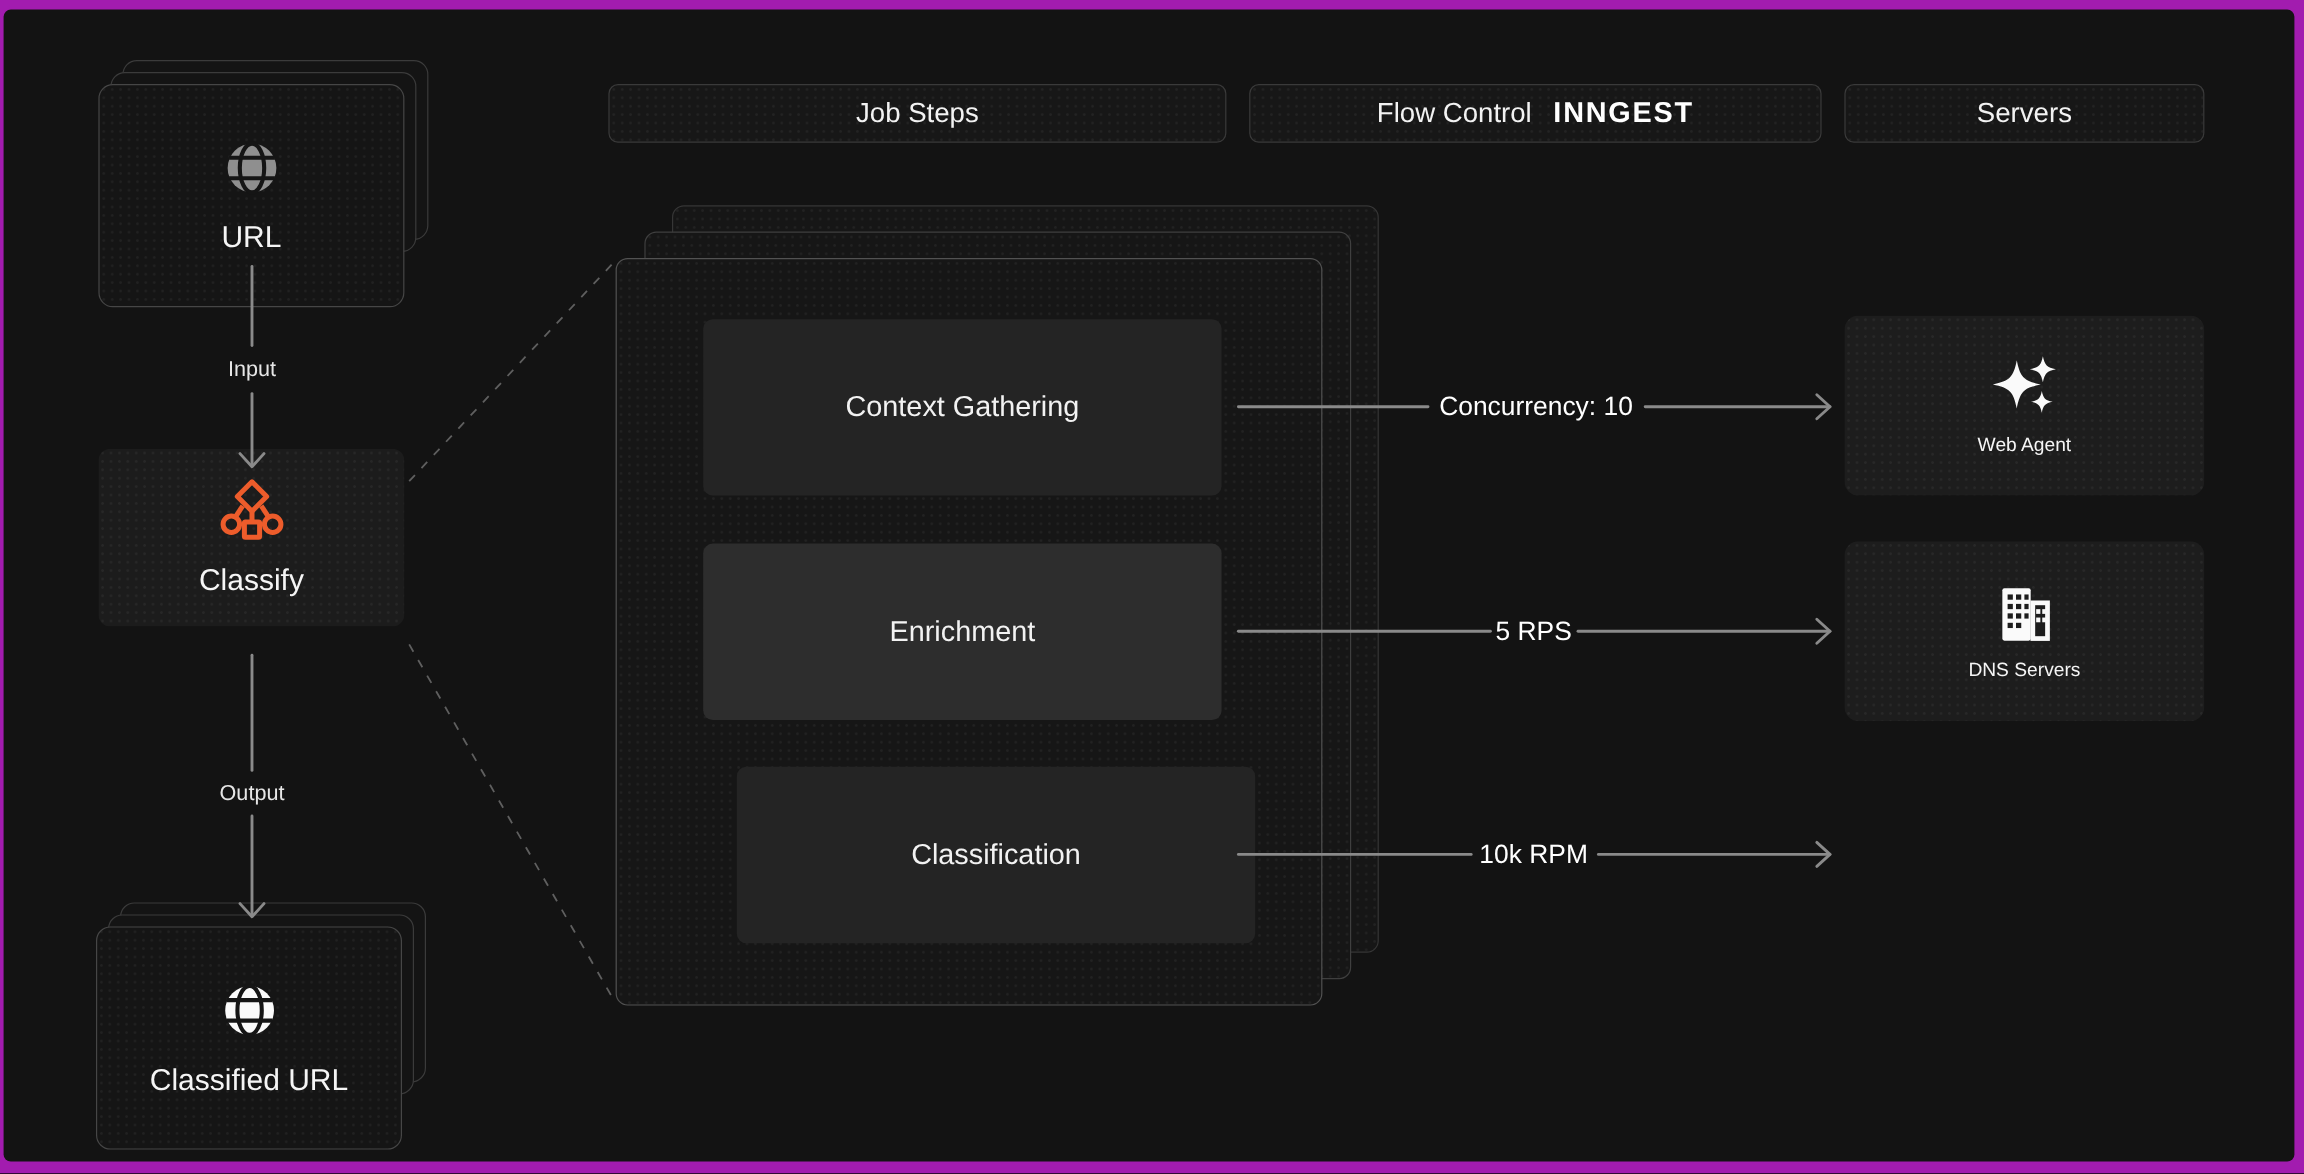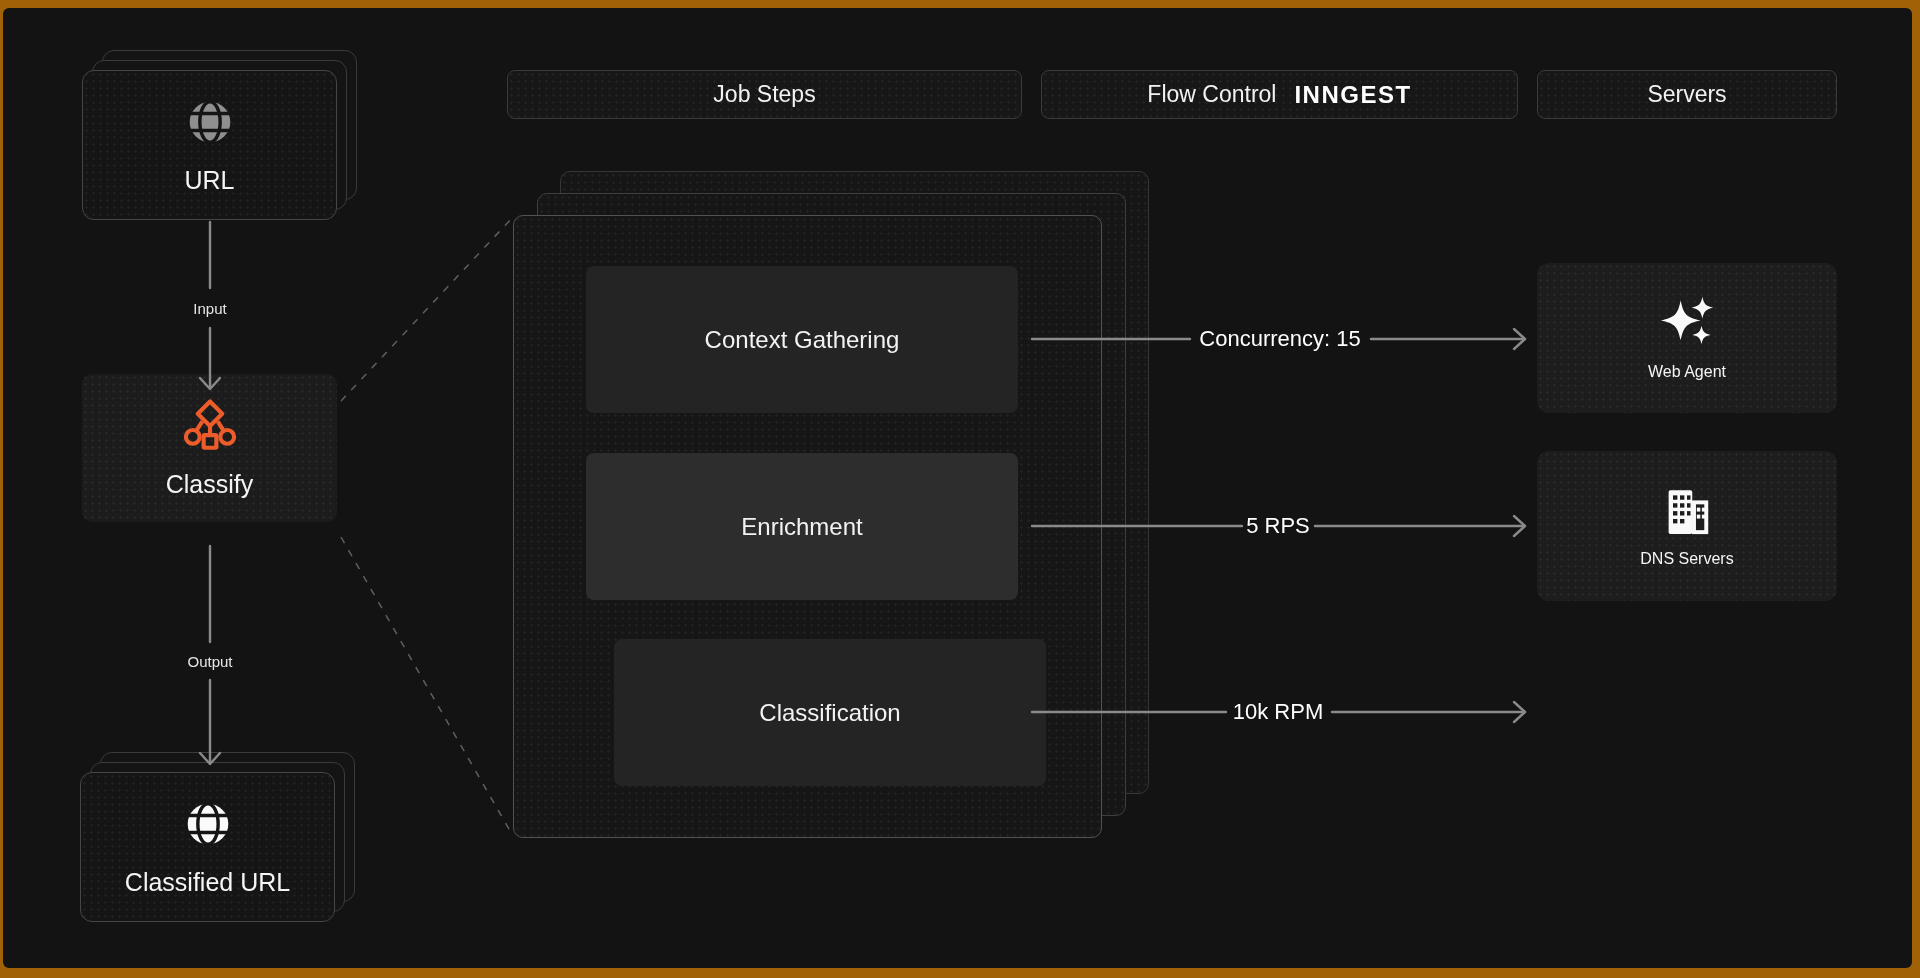--- a/index.html
+++ b/index.html
@@ -1,17 +1,17 @@
 <!DOCTYPE html>
 <html><head>
 <meta charset="utf-8">
 <style>
   html,body{margin:0;padding:0;background:#000;}
   .stage{
-    position:relative;width:1920px;height:978px;background:#a16207;
+    position:relative;width:1920px;height:978px;background:#a21caf;
     font-family:"Liberation Sans", sans-serif;overflow:hidden;
   }
   .surface{
     position:absolute;left:3px;top:8px;width:1909px;height:960px;
     background:#131313;border-radius:6px;
   }
   .abs{position:absolute;box-sizing:border-box;}
   .dots{
     background-image:radial-gradient(rgba(255,255,255,0.05) 1px, rgba(0,0,0,0) 1.2px);
     background-size:7px 7px;
@@ -23,21 +23,21 @@
     color:#f2f2f2;font-size:23px;height:49px;
   }
   .inngest-logo{font-weight:700;font-size:24px;letter-spacing:1.5px;color:#fff;}
   
   .stack-layer{
     border:1px solid #3b3b3b;border-radius:12px;background:#141414;
     width:255px;height:150px;
   }
   .io-card{
     border:1px solid #464646;border-radius:12px;background-color:#151515;
-    width:255px;height:150px;display:flex;flex-direction:column;
+    width:255px;height:186px;display:flex;flex-direction:column;
     align-items:center;justify-content:center;gap:18px;color:#f5f5f5;font-size:25px;
   }
   .globe-gray{color:#8f8f8f;}
   .globe-white{color:#fafafa;}
   
   .classify-card{
     border-radius:10px;background-color:#1c1c1c;width:255px;height:148px;
     display:flex;flex-direction:column;align-items:center;justify-content:center;
     gap:10px;color:#f5f5f5;font-size:25px;
   }
@@ -57,21 +57,21 @@
   .ctx-card{
     border-radius:12px;background-color:#1d1d1d;width:300px;height:150px;
     display:flex;flex-direction:column;align-items:center;justify-content:center;
     gap:10px;color:#f5f5f5;font-size:16px;
   }
   
   .arrow-label{
     position:absolute;transform:translate(-50%,-50%);color:#fff;
     font-size:22px;white-space:nowrap;
   }
-  .small-label{font-size:15px;color:#e6e6e6;}
+  .small-label{font-size:18px;color:#e6e6e6;}
   svg.overlay{position:absolute;left:0;top:0;z-index:6;pointer-events:none;}
   .z1{z-index:1}.z2{z-index:2}.z3{z-index:3}.z4{z-index:4}.z5{z-index:5}.z7{z-index:7}
   .icon{display:block;}
 </style>
 </head>
 <body>
 
 <div class="stage">
   <div class="surface"></div>
 
@@ -213,16 +213,16 @@
       </g>
 
       <g>
         <line x1="1032" y1="712" x2="1226" y2="712"></line>
         <line x1="1332" y1="712" x2="1525" y2="712"></line>
         <polyline points="1514,702 1525,712 1514,722"></polyline>
       </g>
     </g>
   </svg>
 
-  <div class="arrow-label z7" style="left:1280px;top:339px;">Concurrency: 15</div>
+  <div class="arrow-label z7" style="left:1280px;top:339px;">Concurrency: 10</div>
   <div class="arrow-label z7" style="left:1278px;top:526px;">5 RPS</div>
   <div class="arrow-label z7" style="left:1278px;top:712px;">10k RPM</div>
 </div>
 
 </body></html>

